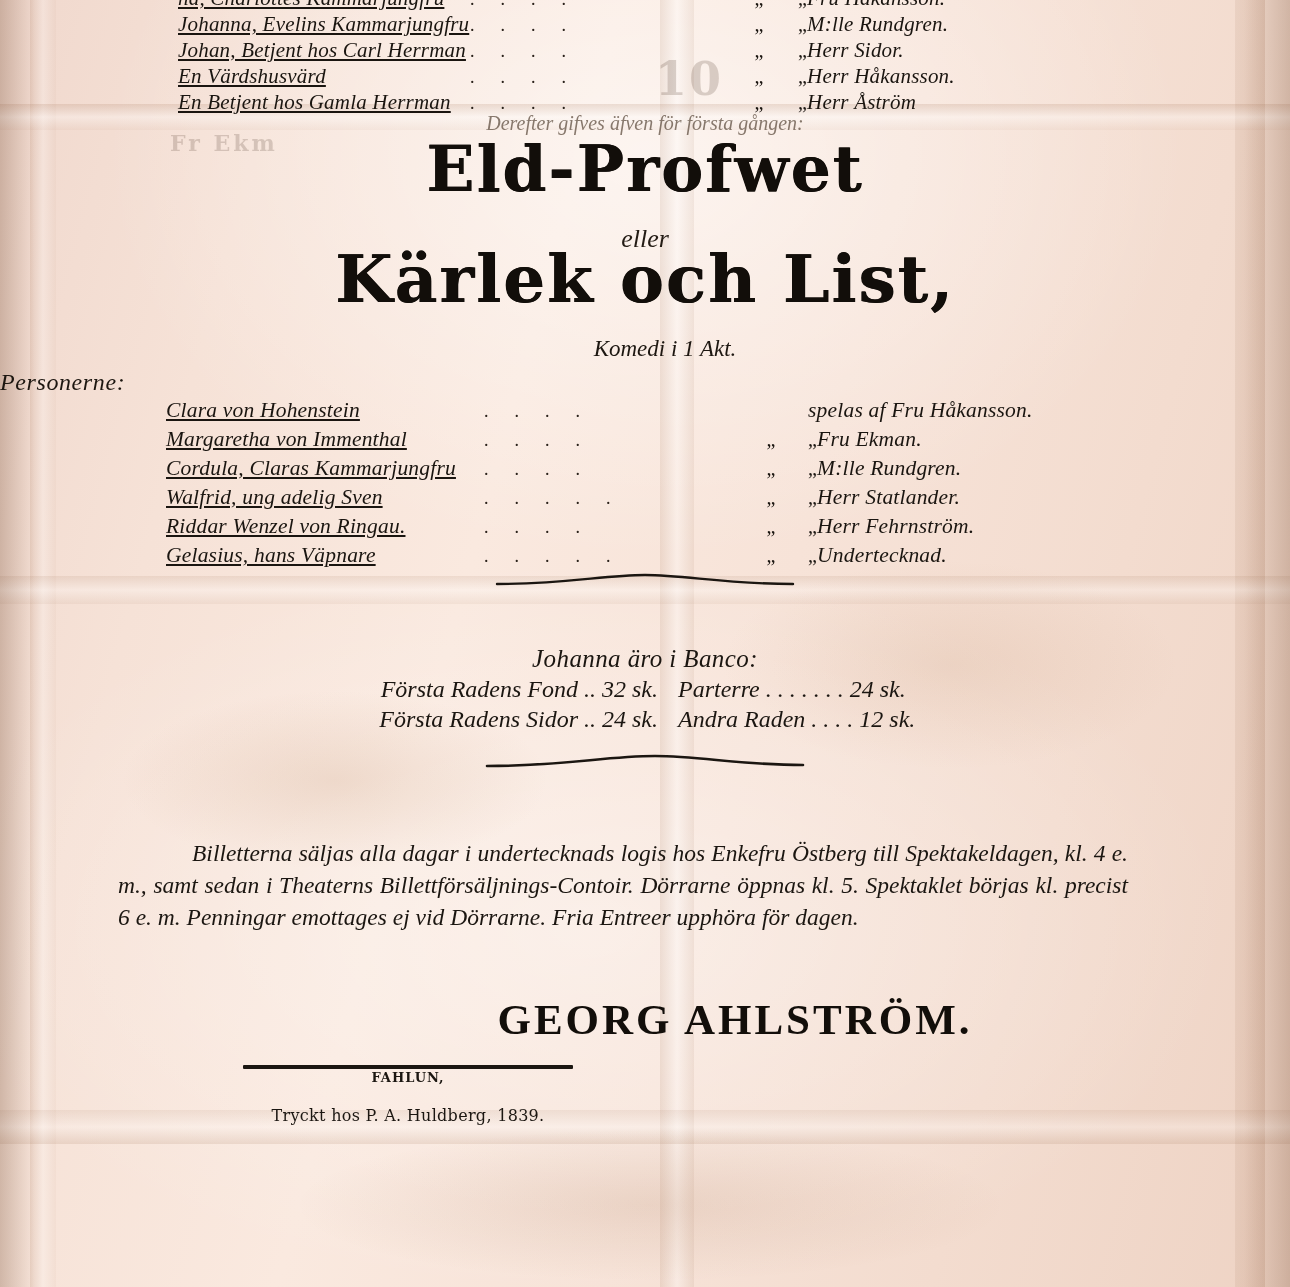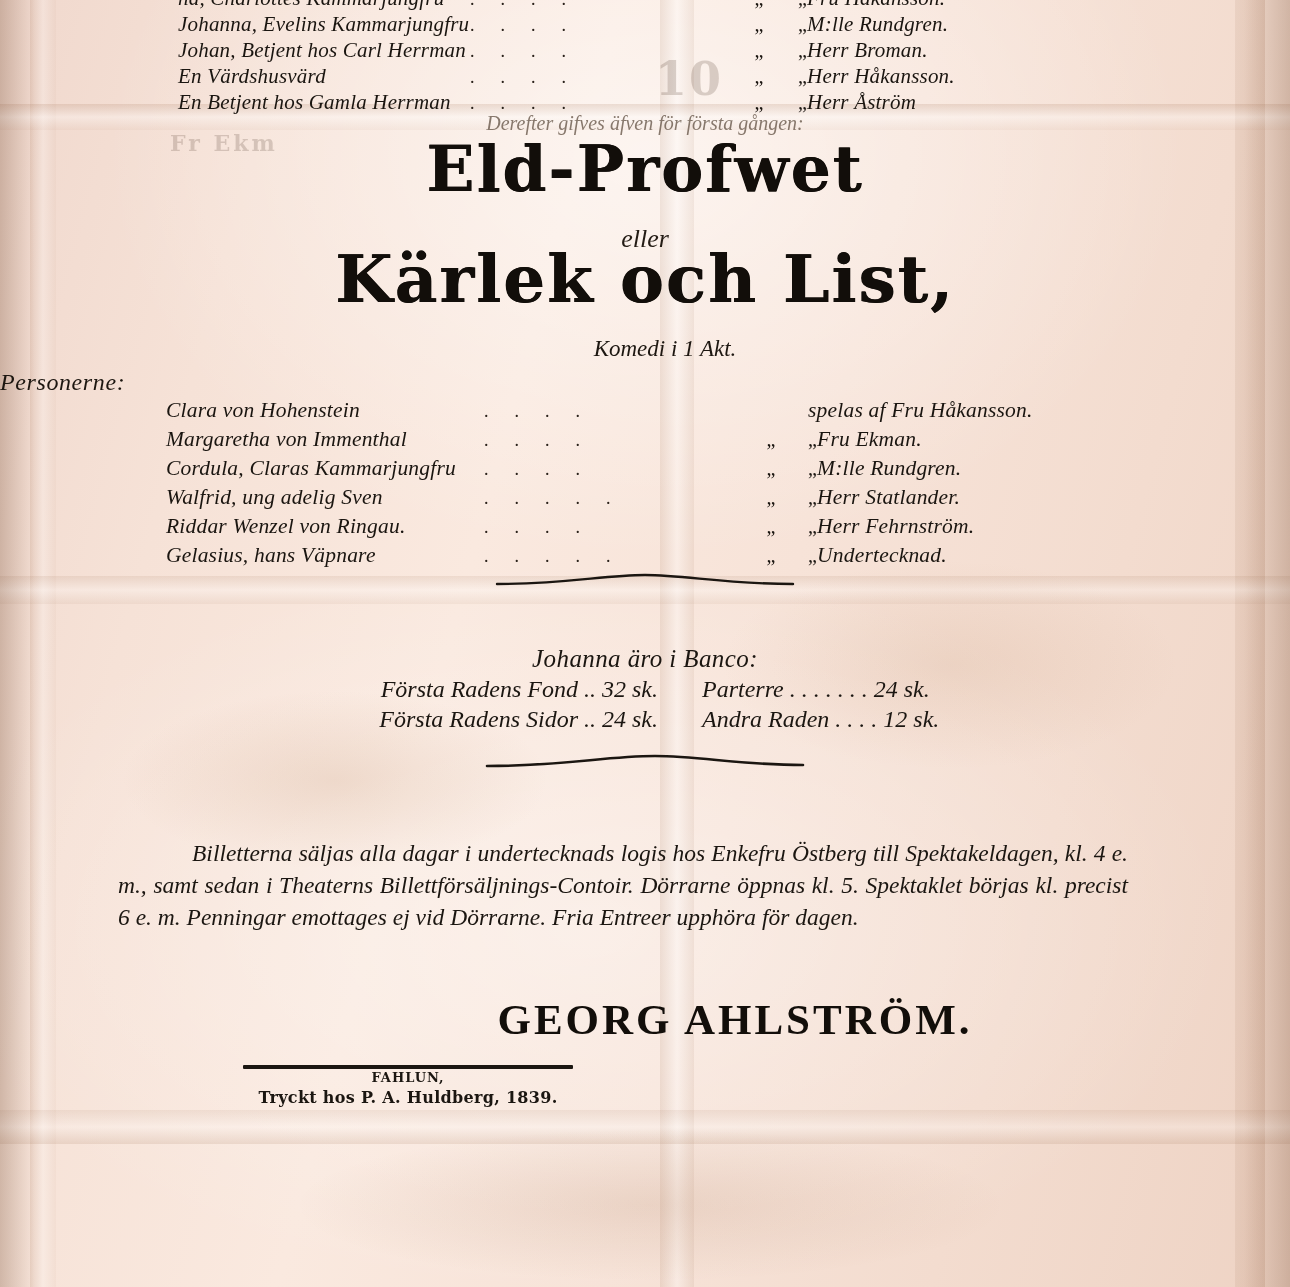--- a/index.html
+++ b/index.html
@@ -89,20 +89,21 @@
     font-size: 21px;
     letter-spacing: 0.2px;
     color: #1a1510;
   }
   .castrow .role {
     width: 470px;
     text-align: left;
     padding-left: 178px;
     box-sizing: border-box;
     white-space: nowrap;
+    text-decoration: underline;
   }
   .castrow .dots {
     width: 250px;
     font-style: normal;
     letter-spacing: 26px;
     color: #2a211a;
     overflow: hidden;
     white-space: nowrap;
     font-size: 18px;
   }
@@ -236,21 +237,20 @@
     top: 676px;
     left: 0; right: 0;
     font-style: italic;
     font-size: 24px;
     color: #1b1611;
   }
   .price-row {
     display: flex;
     height: 30px;
     align-items: baseline;
-    gap: 24px;
   }
   .price-left {
     width: 670px;
     text-align: right;
     padding-right: 12px;
     box-sizing: border-box;
     white-space: nowrap;
   }
   .price-right {
     flex: 1;
@@ -303,23 +303,23 @@
     color: #1b1611;
   }
   .imprint .city {
     font-family: "DejaVu Serif", serif;
     font-weight: bold;
     font-size: 13px;
     letter-spacing: 1px;
   }
   .imprint .printer {
     font-family: "DejaVu Serif", serif;
-    font-weight: bold;
+    font-weight: normal;
     font-size: 16px;
-    margin-top: 3px;
+    margin-top: 21px;
     letter-spacing: 0.3px;
   }
 
   .ghost {
     position: absolute;
     color: rgba(90,70,55,0.22);
     font-family: "DejaVu Serif", serif;
     font-weight: bold;
     pointer-events: none;
   }
@@ -358,21 +358,21 @@
       <div class="castrow">
         <span class="role">Johanna, Evelins Kammarjungfru</span>
         <span class="dots">....</span>
         <span class="q">„</span>
         <span class="actor"><span class="q">„</span><span>M:lle Rundgren.</span></span>
       </div>
       <div class="castrow">
         <span class="role">Johan, Betjent hos Carl Herrman</span>
         <span class="dots">....</span>
         <span class="q">„</span>
-        <span class="actor"><span class="q">„</span><span>Herr Broman.</span></span>
+        <span class="actor"><span class="q">„</span><span>Herr Sidor.</span></span>
       </div>
       <div class="castrow">
         <span class="role">En Värdshusvärd</span>
         <span class="dots">....</span>
         <span class="q">„</span>
         <span class="actor"><span class="q">„</span><span>Herr Håkansson.</span></span>
       </div>
       <div class="castrow">
         <span class="role">En Betjent hos Gamla Herrman</span>
         <span class="dots">....</span>

